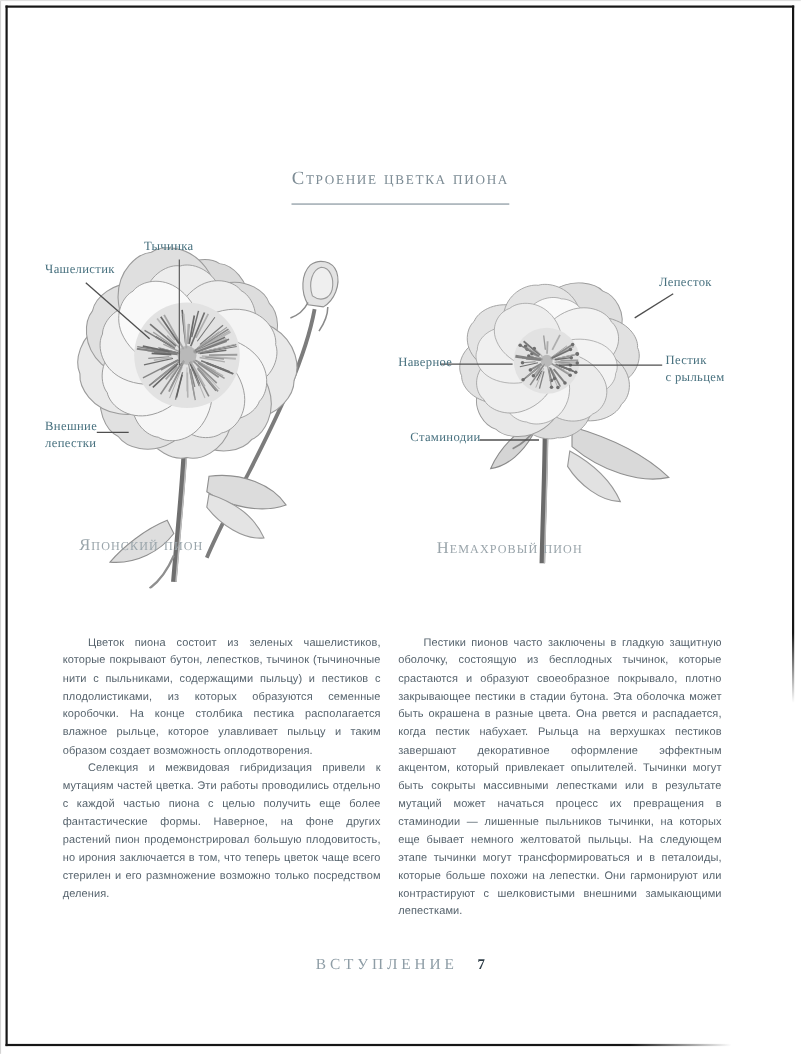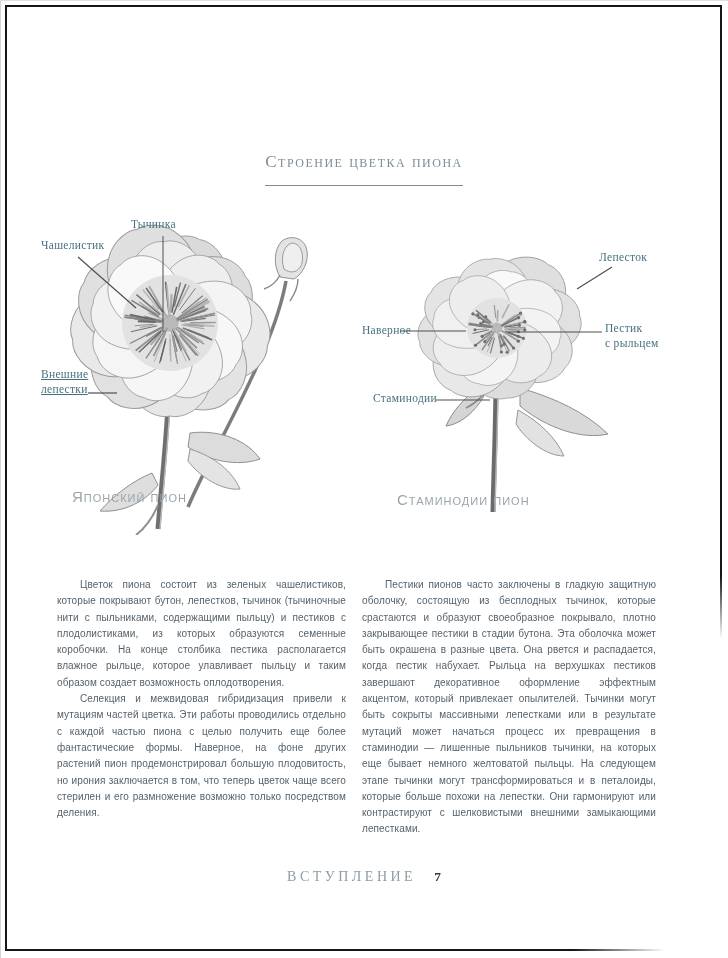--- a/index.html
+++ b/index.html
@@ -35,28 +35,28 @@
 
   #leader-lines{position:absolute;left:0;top:0;pointer-events:none;}
 
   .fig-label{
     position:absolute;font-family:"Liberation Serif","DejaVu Serif",serif;
     font-size:11.5px;line-height:15px;color:var(--c-label);letter-spacing:0.3px;
     white-space:pre-line;
   }
   #label-stigma{left:131px;top:217px;}
   #label-staminodes{left:41px;top:238px;}
-  #label-outer-petals{left:41px;top:367px;text-decoration:underline;}
+  #label-outer-petals{left:41px;top:381px;}
   #label-petal{left:599px;top:250px;}
   #label-stamen{left:362px;top:323px;}
   #label-pistil{left:605px;top:321px;text-align:left;}
   #label-sepal{left:373px;top:391px;}
 
   .fig-caption{
-    position:absolute;font-family:Liberation Sans, sans-serif;
+    position:absolute;font-family:Liberation Serif, serif;
     font-variant:small-caps;font-size:15px;letter-spacing:1px;color:var(--c-caption);
   }
   #caption-left{left:72px;top:488px;}
   #caption-right{left:397px;top:491px;}
 
   .text-col{position:absolute;top:577px;color:var(--c-body_text);}
   #col-left{left:57px;width:289px;}
   #col-right{left:362px;width:294px;}
   .text-col p{
     margin:0;text-indent:23px;text-align:justify;
@@ -339,21 +339,21 @@
 <div id="label-staminodes" class="fig-label">Чашелистик</div>
 <div id="label-outer-petals" class="fig-label">Внешние
 лепестки</div>
 <div id="label-petal" class="fig-label">Лепесток</div>
 <div id="label-stamen" class="fig-label">Наверное</div>
 <div id="label-pistil" class="fig-label">Пестик
 с рыльцем</div>
 <div id="label-sepal" class="fig-label">Стаминодии</div>
 
 <div id="caption-left" class="fig-caption">Японский пион</div>
-<div id="caption-right" class="fig-caption">Стаминодии пион</div>
+<div id="caption-right" class="fig-caption">Немахровый пион</div>
 
 <div id="col-left" class="text-col">
   <p>Цветок пиона состоит из зеленых чашелистиков, которые покрывают бутон, лепестков, тычинок (тычиночные нити с пыльниками, содержащими пыльцу) и пестиков с плодолистиками, из которых образуются семенные коробочки. На конце столбика пестика располагается влажное рыльце, которое улавливает пыльцу и таким образом создает возможность оплодотворения.</p>
   <p>Селекция и межвидовая гибридизация привели к мутациям частей цветка. Эти работы проводились отдельно с каждой частью пиона с целью получить еще более фантастические формы. Наверное, на фоне других растений пион продемонстрировал большую плодовитость, но ирония заключается в том, что теперь цветок чаще всего стерилен и его размножение возможно только посредством деления.</p>
 </div>
 <div id="col-right" class="text-col">
   <p>Пестики пионов часто заключены в гладкую защитную оболочку, состоящую из бесплодных тычинок, которые срастаются и образуют своеобразное покрывало, плотно закрывающее пестики в стадии бутона. Эта оболочка может быть окрашена в разные цвета. Она рвется и распадается, когда пестик набухает. Рыльца на верхушках пестиков завершают декоративное оформление эффектным акцентом, который привлекает опылителей. Тычинки могут быть сокрыты массивными лепестками или в результате мутаций может начаться процесс их превращения в стаминодии — лишенные пыльников тычинки, на которых еще бывает немного желтоватой пыльцы. На следующем этапе тычинки могут трансформироваться и в петалоиды, которые больше похожи на лепестки. Они гармонируют или контрастируют с шелковистыми внешними замыкающими лепестками.</p>
 </div>
 
 <div class="page-footer">

